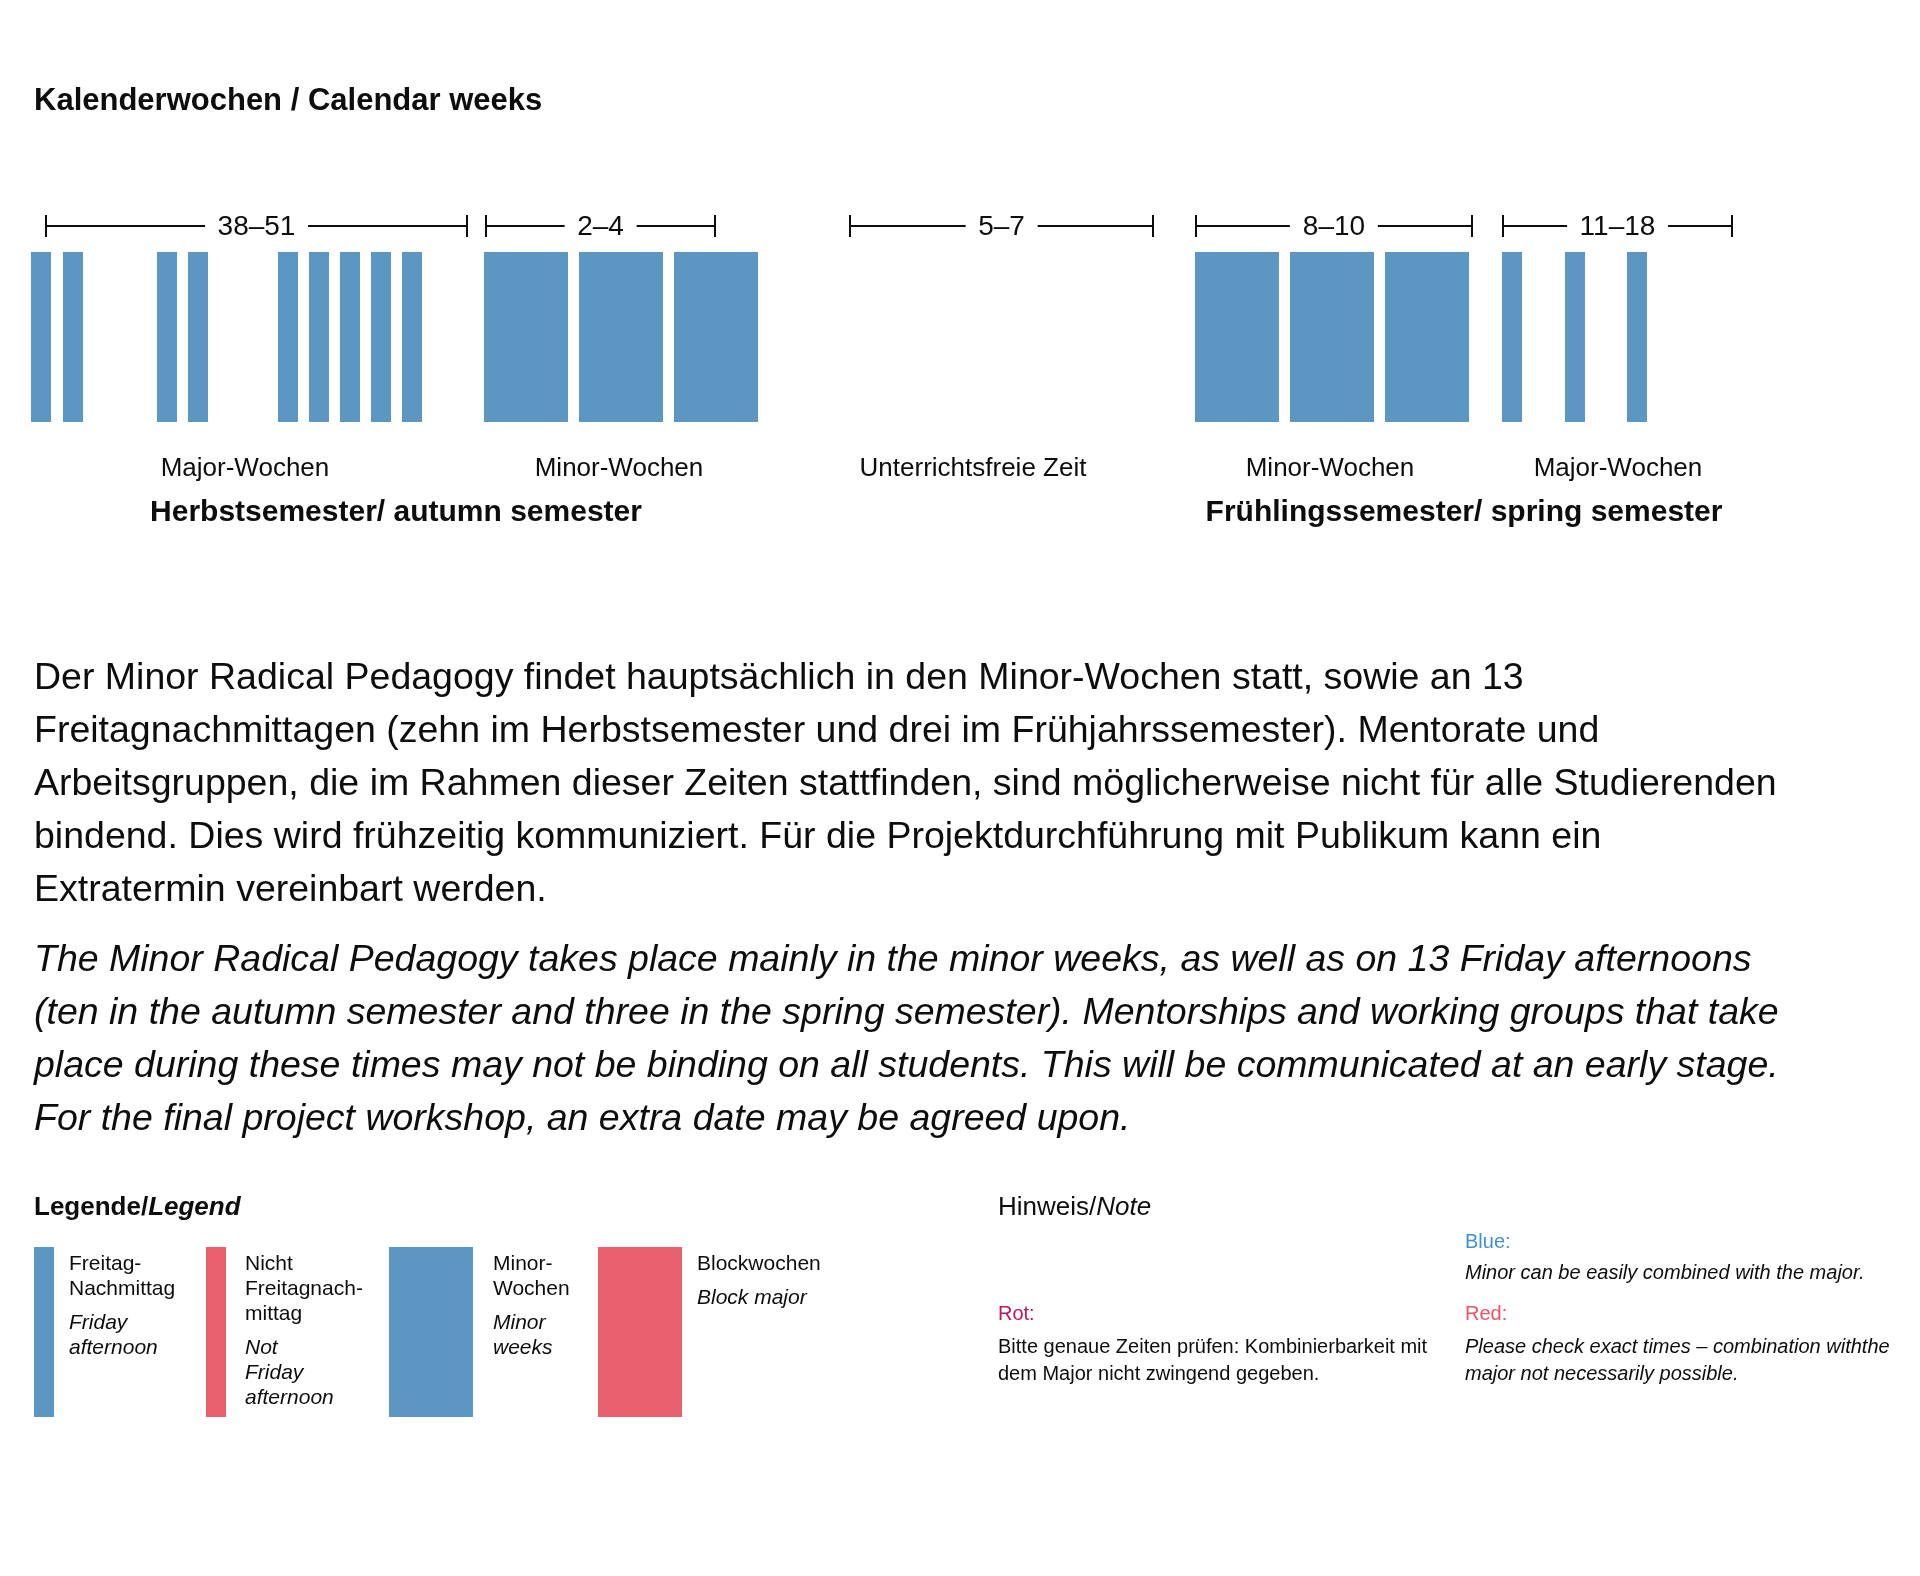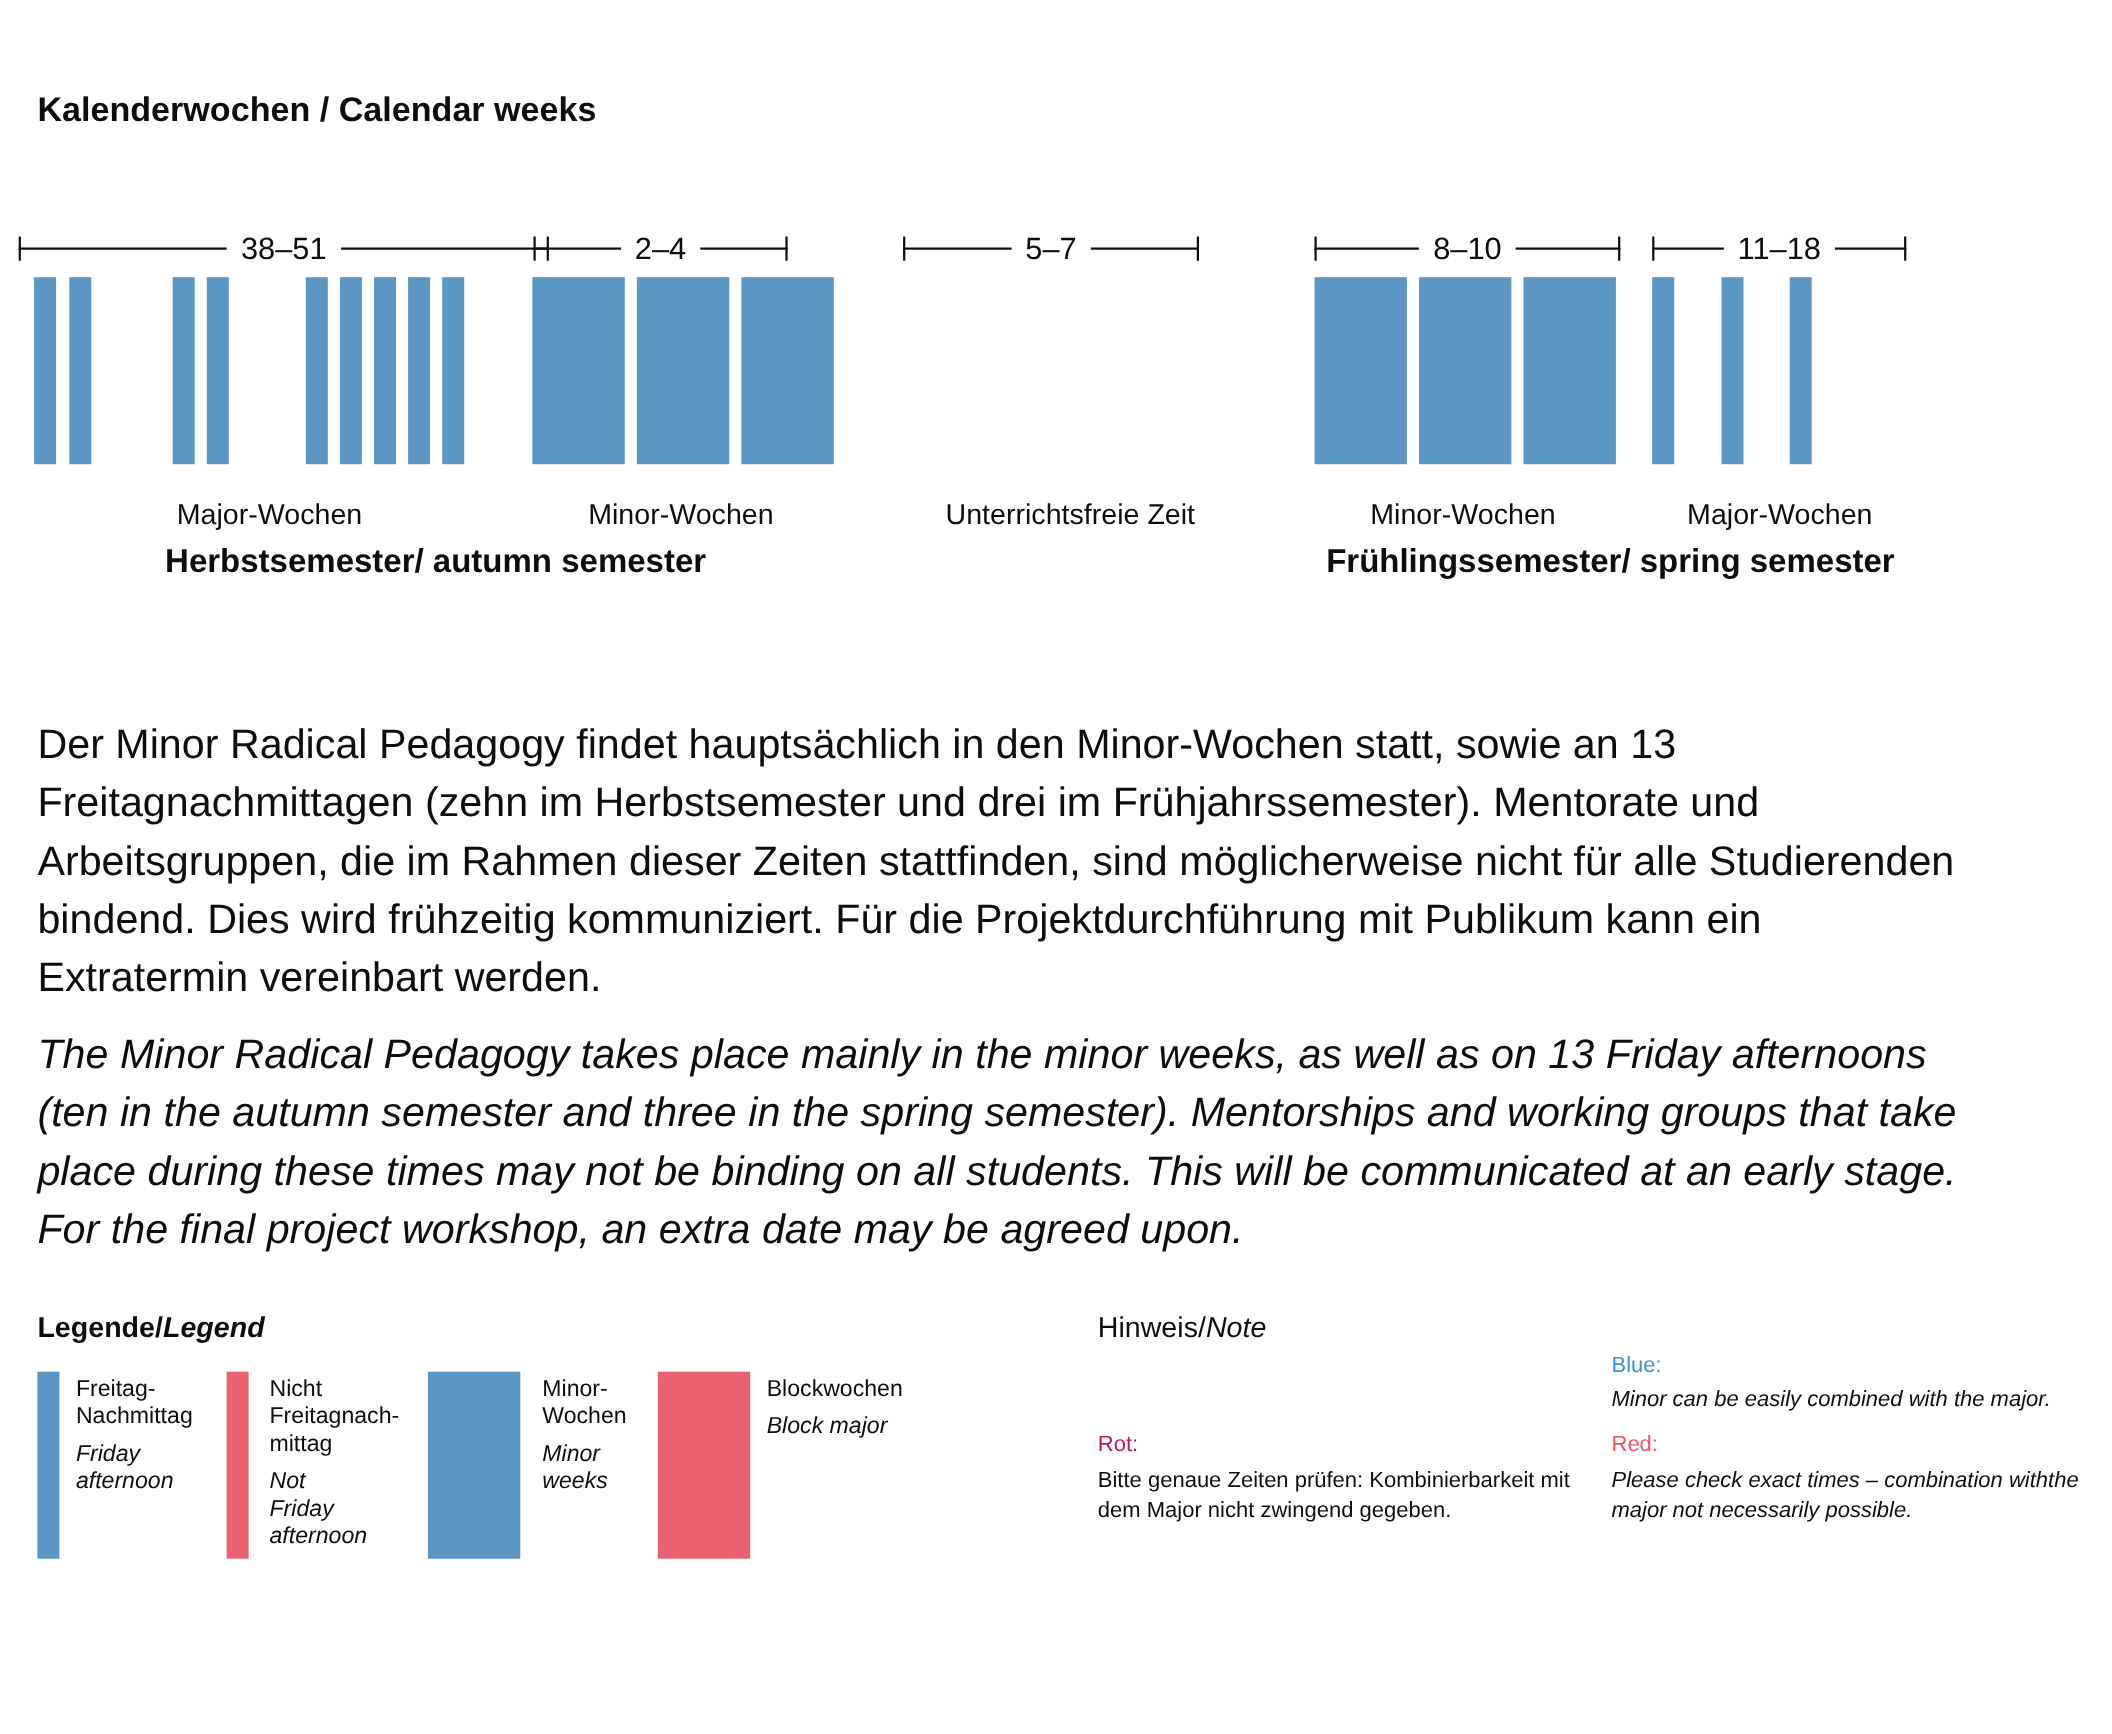--- a/index.html
+++ b/index.html
@@ -45,21 +45,21 @@
   .note.it{font-style:italic;}
 </style>
 </head>
 <body>
 
 <div class="page">
 
   <div class="title">Kalenderwochen / Calendar weeks</div>
 
   <div id="diagram">
-      <div class="bracket" style="left: 17px; width: 482px;">
+      <div class="bracket" style="left: 45px; width: 423px;">
         <span class="tick l"></span>
         <span class="line"></span>
         <span class="tick r"></span>
         <span class="range-label">38–51</span>
       </div>
       <div class="bar" style="left: 31px; width: 20px; background: rgb(91, 151, 194);"></div>
       <div class="bar" style="left: 63px; width: 20px; background: rgb(91, 151, 194);"></div>
       <div class="bar" style="left: 157px; width: 20px; background: rgb(91, 151, 194);"></div>
       <div class="bar" style="left: 188px; width: 20px; background: rgb(91, 151, 194);"></div>
       <div class="bar" style="left: 278px; width: 20px; background: rgb(91, 151, 194);"></div>
@@ -71,21 +71,21 @@
       <div class="bracket" style="left: 485px; width: 231px;">
         <span class="tick l"></span>
         <span class="line"></span>
         <span class="tick r"></span>
         <span class="range-label">2–4</span>
       </div>
       <div class="bar" style="left: 484px; width: 84px; background: rgb(91, 151, 194);"></div>
       <div class="bar" style="left: 579px; width: 84px; background: rgb(91, 151, 194);"></div>
       <div class="bar" style="left: 674px; width: 84px; background: rgb(91, 151, 194);"></div>
       <div class="sec-label" style="left: 619px;">Minor-Wochen</div>
-      <div class="bracket" style="left: 821px; width: 269px;">
+      <div class="bracket" style="left: 849px; width: 305px;">
         <span class="tick l"></span>
         <span class="line"></span>
         <span class="tick r"></span>
         <span class="range-label">5–7</span>
       </div>
       <div class="sec-label" style="left: 973px;">Unterrichtsfreie Zeit</div>
       <div class="bracket" style="left: 1195px; width: 278px;">
         <span class="tick l"></span>
         <span class="line"></span>
         <span class="tick r"></span>

